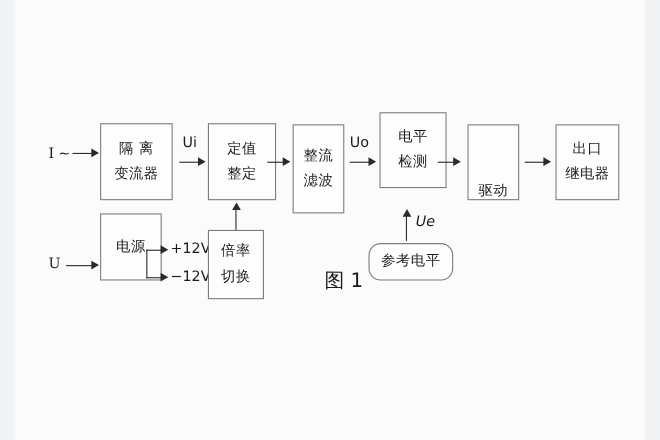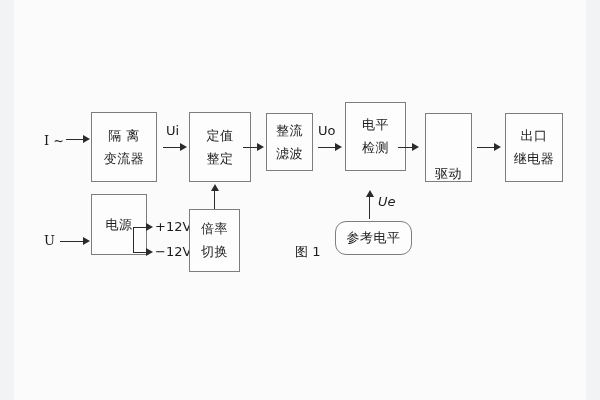--- a/index.html
+++ b/index.html
@@ -77,21 +77,21 @@
   }
   .arrow-u {
     position: absolute;
     width: 0; height: 0;
     border-left: 4px solid transparent;
     border-right: 4px solid transparent;
     border-bottom: 7px solid #2a2a2a;
   }
   .caption {
     position: absolute;
-    font-size: 13px;
+    font-size: 18px;
     color: #1b1b1b;
     white-space: nowrap;
   }
 </style>
 </head>
 <body>
 
 <div id="canvas">
 
   <div class="edge-shade left"></div>
@@ -111,21 +111,21 @@
   <div class="arrow-r" style="left:180px; top:143px;"></div>
 
   <div class="box" style="left:189px; top:112px; width:62px; height:70px;">
     <span class="ln">定值</span>
     <span class="ln">整定</span>
   </div>
 
   <div class="hline" style="left:243px; top:147px; width:15px;"></div>
   <div class="arrow-r" style="left:257px; top:143px;"></div>
 
-  <div class="box" style="left:266px; top:113px; width:47px; height:58px;">
+  <div class="box" style="left:266px; top:113px; width:47px; height:81px;">
     <span class="ln">整流</span>
     <span class="ln">滤波</span>
   </div>
 
   <div class="label" style="left:318px; top:123px;">Uo</div>
   <div class="hline" style="left:318px; top:147px; width:18px;"></div>
   <div class="arrow-r" style="left:335px; top:143px;"></div>
 
   <div class="box" style="left:345px; top:102px; width:61px; height:69px;">
     <span class="ln">电平</span>

